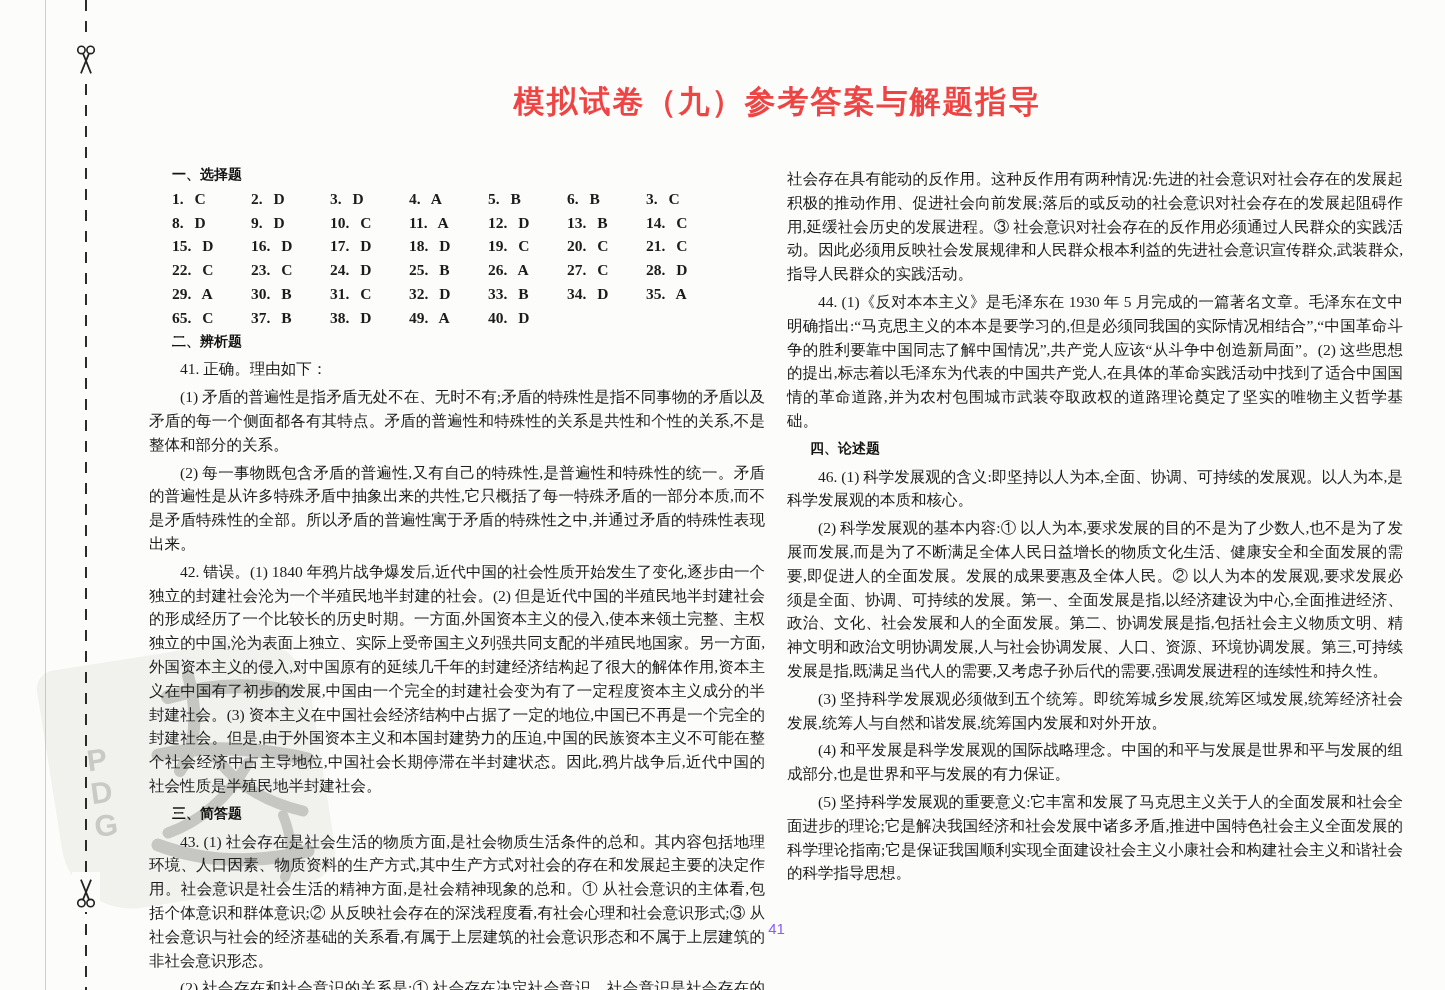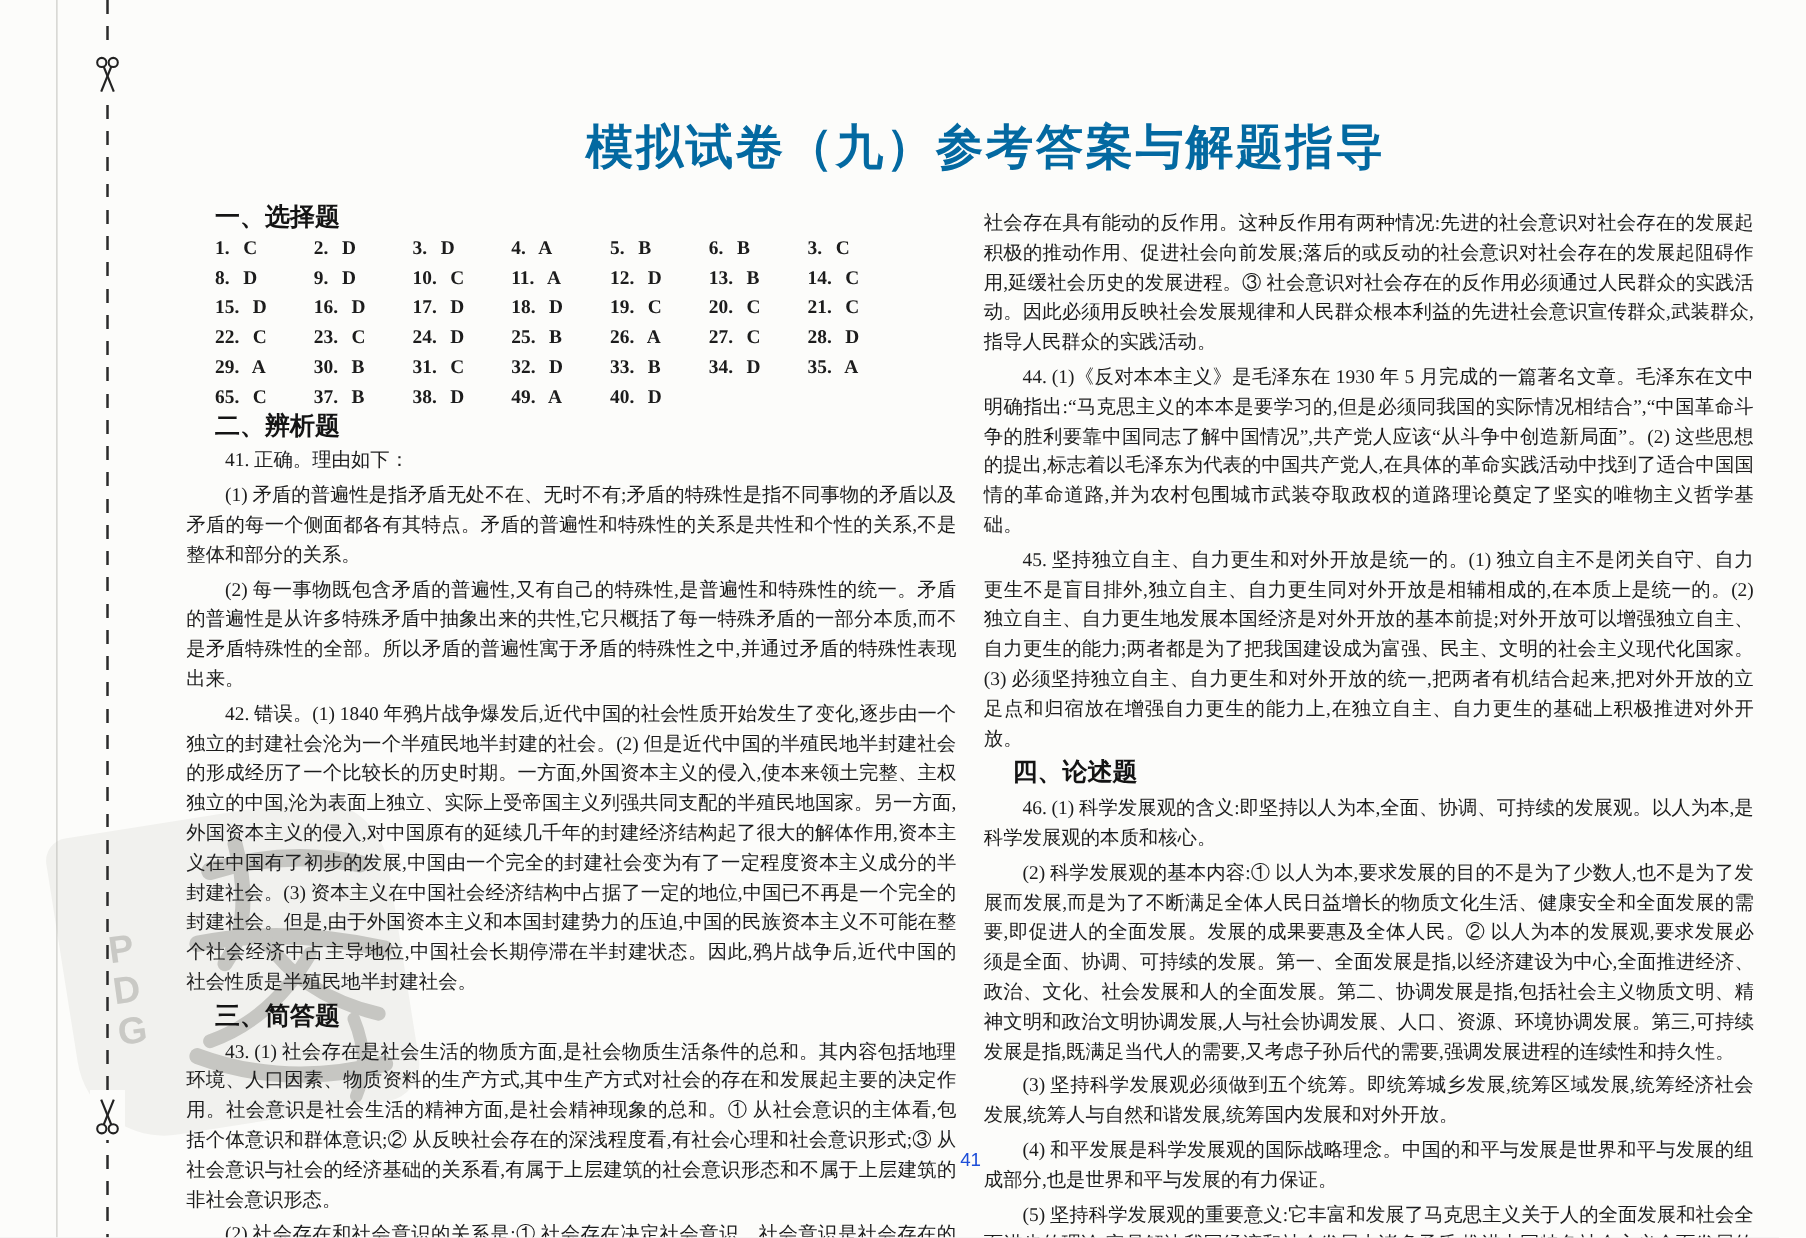--- a/index.html
+++ b/index.html
@@ -80,27 +80,27 @@
     letter-spacing: 0;
     writing-mode: vertical-rl;
     text-orientation: upright;
   }
 
   .page-title {
     position: absolute;
     top: 80px;
     left: 145px;
     width: 1263px;
-    margin: 12px;
+    margin: 1px;
     text-align: center;
     font-family: "Liberation Sans", "DejaVu Sans", sans-serif;
     font-weight: bold;
-    font-size: 38px;
+    font-size: 31px;
     letter-spacing: 2px;
-    color: #0369a1;
+    color: #ef4444;
     z-index: 2;
   }
 
   .col {
     position: absolute;
     top: 163px;
     width: 624px;
     font-size: 15.5px;
     line-height: 23.8px;
     text-align: justify;
@@ -109,21 +109,21 @@
   }
   .col-left { left: 145px; }
   .col-right { left: 783px; }
 
   .col p { margin: 4px; text-indent: 2em; }
   .col p.no-indent { text-indent: 0; }
 
   .sec-header {
     font-family: "Liberation Sans", "DejaVu Sans", sans-serif;
     font-weight: bold;
-    font-size: 20px;
+    font-size: 14px;
     padding-left: 27px;
     line-height: 23.8px;
     color: #141414;
   }
 
   .answers-grid {
     display: grid;
     grid-template-columns: repeat(7, 79px);
     padding-left: 27px;
     line-height: 23.8px;
@@ -135,21 +135,21 @@
   }
 
   .page-number {
     position: absolute;
     top: 920px;
     left: 145px;
     width: 1263px;
     text-align: center;
     font-family: "Liberation Sans", "DejaVu Sans", sans-serif;
     font-size: 15px;
-    color: #1d4ed8;
+    color: #8b5cf6;
     z-index: 2;
   }
 </style>
 </head>
 <body>
 
 <div class="page">
 
   <div class="edge-line"></div>
   <div class="cut-line"></div>
@@ -240,21 +240,20 @@
     <p>(2) 每一事物既包含矛盾的普遍性,又有自己的特殊性,是普遍性和特殊性的统一。矛盾的普遍性是从许多特殊矛盾中抽象出来的共性,它只概括了每一特殊矛盾的一部分本质,而不是矛盾特殊性的全部。所以矛盾的普遍性寓于矛盾的特殊性之中,并通过矛盾的特殊性表现出来。</p>
     <p>42. 错误。(1) 1840 年鸦片战争爆发后,近代中国的社会性质开始发生了变化,逐步由一个独立的封建社会沦为一个半殖民地半封建的社会。(2) 但是近代中国的半殖民地半封建社会的形成经历了一个比较长的历史时期。一方面,外国资本主义的侵入,使本来领土完整、主权独立的中国,沦为表面上独立、实际上受帝国主义列强共同支配的半殖民地国家。另一方面,外国资本主义的侵入,对中国原有的延续几千年的封建经济结构起了很大的解体作用,资本主义在中国有了初步的发展,中国由一个完全的封建社会变为有了一定程度资本主义成分的半封建社会。(3) 资本主义在中国社会经济结构中占据了一定的地位,中国已不再是一个完全的封建社会。但是,由于外国资本主义和本国封建势力的压迫,中国的民族资本主义不可能在整个社会经济中占主导地位,中国社会长期停滞在半封建状态。因此,鸦片战争后,近代中国的社会性质是半殖民地半封建社会。</p>
     <div class="sec-header">三、简答题</div>
     <p>43. (1) 社会存在是社会生活的物质方面,是社会物质生活条件的总和。其内容包括地理环境、人口因素、物质资料的生产方式,其中生产方式对社会的存在和发展起主要的决定作用。社会意识是社会生活的精神方面,是社会精神现象的总和。① 从社会意识的主体看,包括个体意识和群体意识;② 从反映社会存在的深浅程度看,有社会心理和社会意识形式;③ 从社会意识与社会的经济基础的关系看,有属于上层建筑的社会意识形态和不属于上层建筑的非社会意识形态。</p>
     <p>(2) 社会存在和社会意识的关系是:① 社会存在决定社会意识、社会意识是社会存在的反映;社会意识的内容来源于社会存在,社会意识随着社会存在的变化发展而变化发展。② 社会意识对</p>
   </div>
 
   <div class="col col-right">
     <p class="no-indent">社会存在具有能动的反作用。这种反作用有两种情况:先进的社会意识对社会存在的发展起积极的推动作用、促进社会向前发展;落后的或反动的社会意识对社会存在的发展起阻碍作用,延缓社会历史的发展进程。③ 社会意识对社会存在的反作用必须通过人民群众的实践活动。因此必须用反映社会发展规律和人民群众根本利益的先进社会意识宣传群众,武装群众,指导人民群众的实践活动。</p>
     <p>44. (1)《反对本本主义》是毛泽东在 1930 年 5 月完成的一篇著名文章。毛泽东在文中明确指出:“马克思主义的本本是要学习的,但是必须同我国的实际情况相结合”,“中国革命斗争的胜利要靠中国同志了解中国情况”,共产党人应该“从斗争中创造新局面”。(2) 这些思想的提出,标志着以毛泽东为代表的中国共产党人,在具体的革命实践活动中找到了适合中国国情的革命道路,并为农村包围城市武装夺取政权的道路理论奠定了坚实的唯物主义哲学基础。</p>
-    <p>45. 坚持独立自主、自力更生和对外开放是统一的。(1) 独立自主不是闭关自守、自力更生不是盲目排外,独立自主、自力更生同对外开放是相辅相成的,在本质上是统一的。(2) 独立自主、自力更生地发展本国经济是对外开放的基本前提;对外开放可以增强独立自主、自力更生的能力;两者都是为了把我国建设成为富强、民主、文明的社会主义现代化国家。(3) 必须坚持独立自主、自力更生和对外开放的统一,把两者有机结合起来,把对外开放的立足点和归宿放在增强自力更生的能力上,在独立自主、自力更生的基础上积极推进对外开放。</p>
     <div class="sec-header">四、论述题</div>
     <p>46. (1) 科学发展观的含义:即坚持以人为本,全面、协调、可持续的发展观。以人为本,是科学发展观的本质和核心。</p>
     <p>(2) 科学发展观的基本内容:① 以人为本,要求发展的目的不是为了少数人,也不是为了发展而发展,而是为了不断满足全体人民日益增长的物质文化生活、健康安全和全面发展的需要,即促进人的全面发展。发展的成果要惠及全体人民。② 以人为本的发展观,要求发展必须是全面、协调、可持续的发展。第一、全面发展是指,以经济建设为中心,全面推进经济、政治、文化、社会发展和人的全面发展。第二、协调发展是指,包括社会主义物质文明、精神文明和政治文明协调发展,人与社会协调发展、人口、资源、环境协调发展。第三,可持续发展是指,既满足当代人的需要,又考虑子孙后代的需要,强调发展进程的连续性和持久性。</p>
     <p>(3) 坚持科学发展观必须做到五个统筹。即统筹城乡发展,统筹区域发展,统筹经济社会发展,统筹人与自然和谐发展,统筹国内发展和对外开放。</p>
     <p>(4) 和平发展是科学发展观的国际战略理念。中国的和平与发展是世界和平与发展的组成部分,也是世界和平与发展的有力保证。</p>
     <p>(5) 坚持科学发展观的重要意义:它丰富和发展了马克思主义关于人的全面发展和社会全面进步的理论;它是解决我国经济和社会发展中诸多矛盾,推进中国特色社会主义全面发展的科学理论指南;它是保证我国顺利实现全面建设社会主义小康社会和构建社会主义和谐社会的科学指导思想。</p>
   </div>
 
   <div class="page-number">41</div>
 

